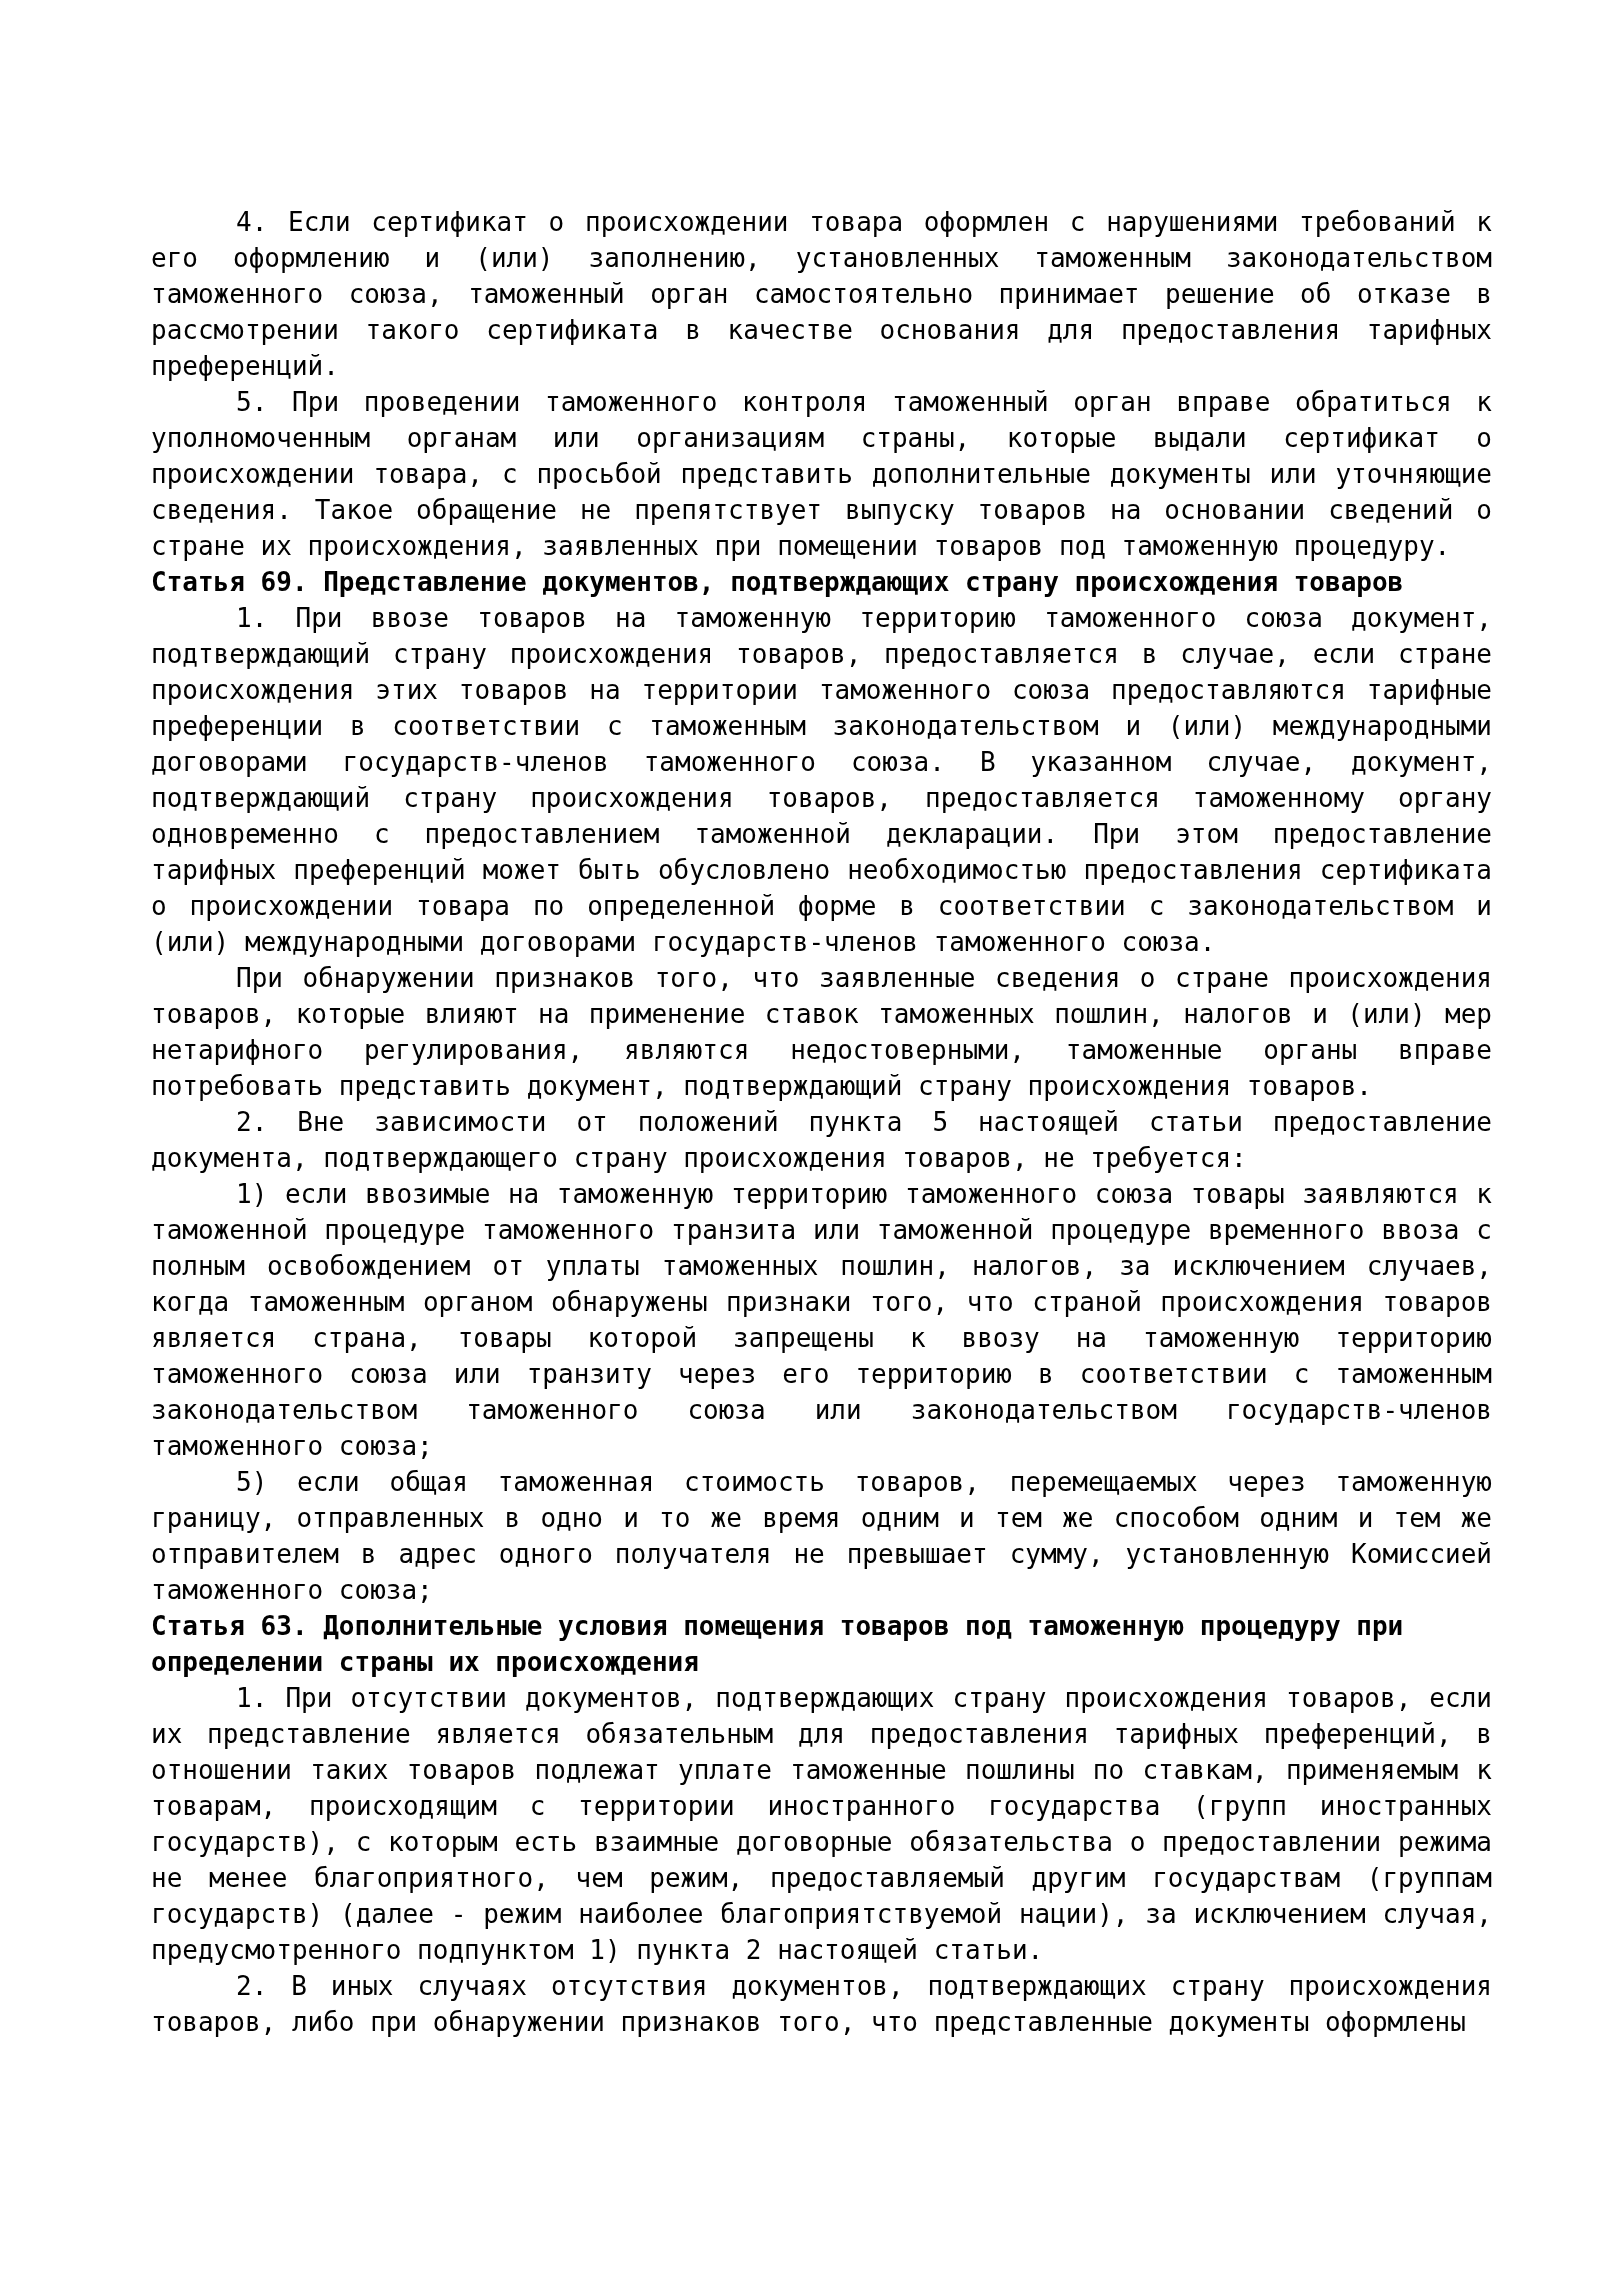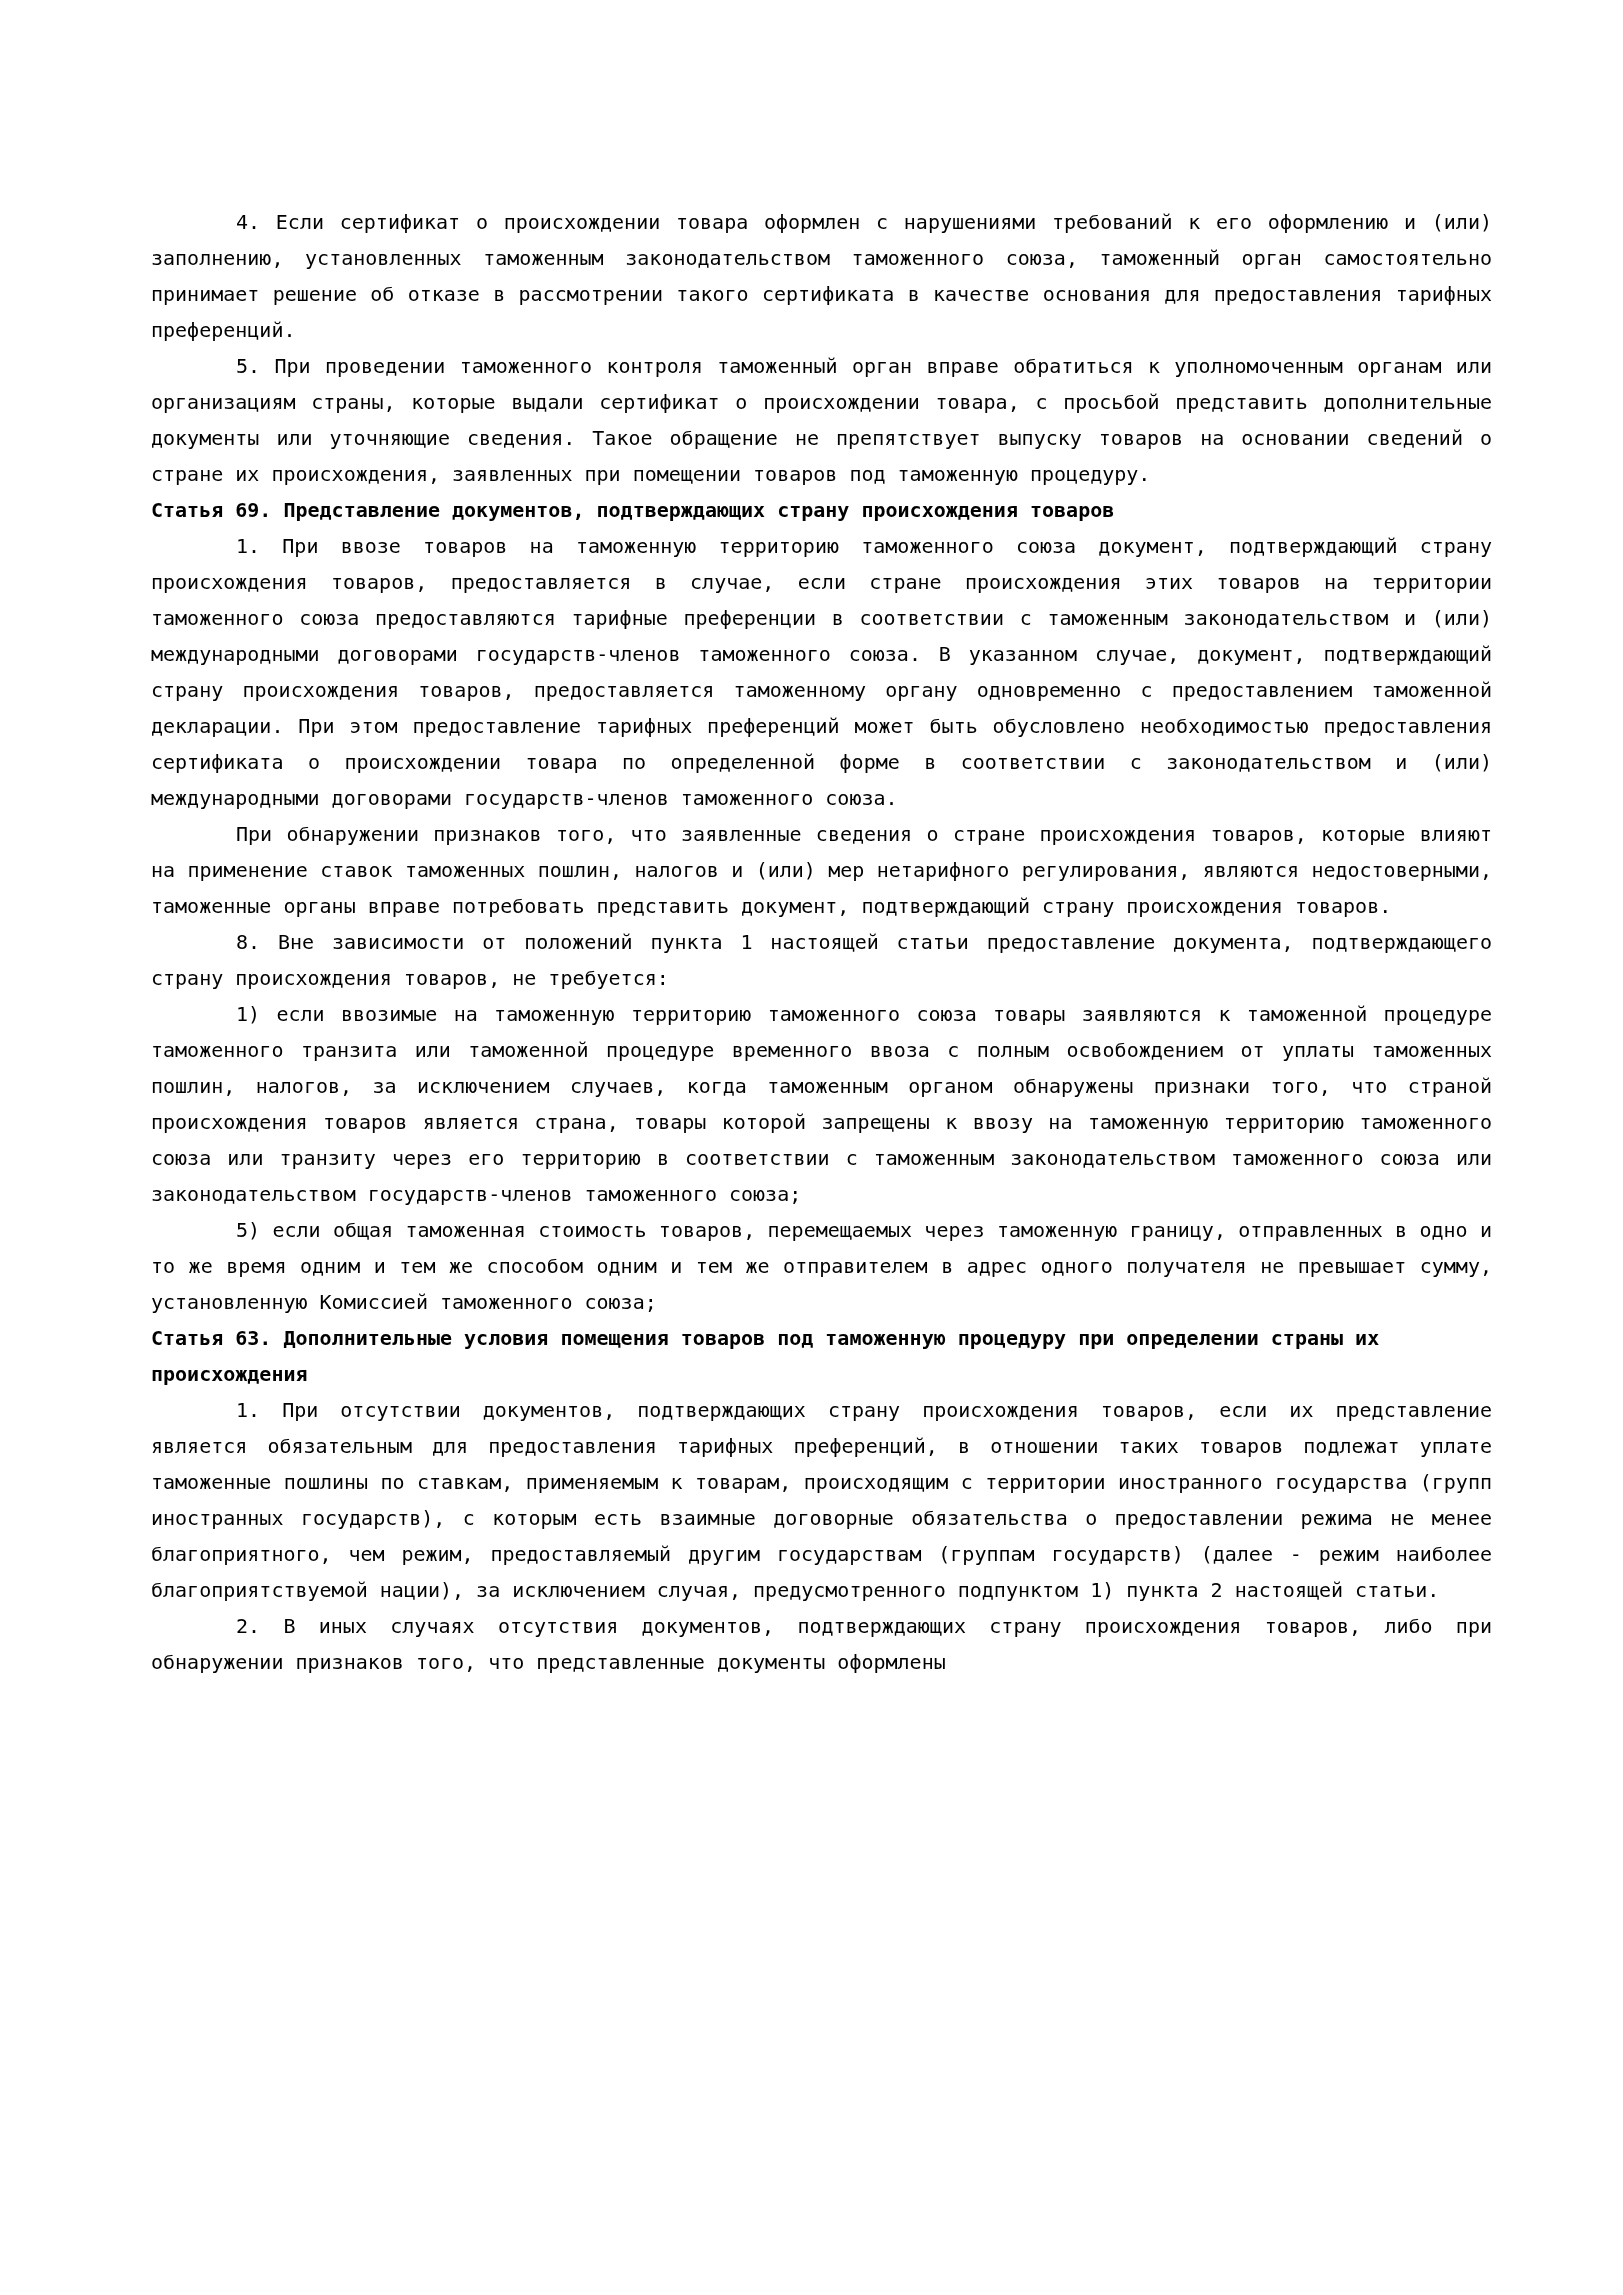--- a/index.html
+++ b/index.html
@@ -14,21 +14,21 @@
     height: 2295px;
     background: #ffffff;
     overflow: hidden;
   }
   .text-block {
     position: absolute;
     left: 151px;
     top: 204px;
     width: 1341px;
     font-family: "DejaVu Sans Mono", "Liberation Mono", monospace;
-    font-size: 20px;
+    font-size: 26px;
     line-height: 36px;
     color: #000000;
     text-align: justify;
     text-align-last: left;
   }
   .para {
     margin: 0;
     padding: 0;
   }
   .para.body {
@@ -46,21 +46,21 @@
 </head>
 <body>
 
 <div class="page">
   <div class="text-block">
       <p class="para body">4. Если сертификат о происхождении товара оформлен с нарушениями требований к его оформлению и (или) заполнению, установленных таможенным законодательством таможенного союза, таможенный орган самостоятельно принимает решение об отказе в рассмотрении такого сертификата в качестве основания для предоставления тарифных преференций.</p>
       <p class="para body">5. При проведении таможенного контроля таможенный орган вправе обратиться к уполномоченным органам или организациям страны, которые выдали сертификат о происхождении товара, с просьбой представить дополнительные документы или уточняющие сведения. Такое обращение не препятствует выпуску товаров на основании сведений о стране их происхождения, заявленных при помещении товаров под таможенную процедуру.</p>
       <p class="para heading">Статья 69. Представление документов, подтверждающих страну происхождения товаров</p>
       <p class="para body">1. При ввозе товаров на таможенную территорию таможенного союза документ, подтверждающий страну происхождения товаров, предоставляется в случае, если стране происхождения этих товаров на территории таможенного союза предоставляются тарифные преференции в соответствии с таможенным законодательством и (или) международными договорами государств-членов таможенного союза. В указанном случае, документ, подтверждающий страну происхождения товаров, предоставляется таможенному органу одновременно с предоставлением таможенной декларации. При этом предоставление тарифных преференций может быть обусловлено необходимостью предоставления сертификата о происхождении товара по определенной форме в соответствии с законодательством и (или) международными договорами государств-членов таможенного союза.</p>
       <p class="para body">При обнаружении признаков того, что заявленные сведения о стране происхождения товаров, которые влияют на применение ставок таможенных пошлин, налогов и (или) мер нетарифного регулирования, являются недостоверными, таможенные органы вправе потребовать представить документ, подтверждающий страну происхождения товаров.</p>
-      <p class="para body">8. Вне зависимости от положений пункта 1 настоящей статьи предоставление документа, подтверждающего страну происхождения товаров, не требуется:</p>
+      <p class="para body">2. Вне зависимости от положений пункта 5 настоящей статьи предоставление документа, подтверждающего страну происхождения товаров, не требуется:</p>
       <p class="para body">1) если ввозимые на таможенную территорию таможенного союза товары заявляются к таможенной процедуре таможенного транзита или таможенной процедуре временного ввоза с полным освобождением от уплаты таможенных пошлин, налогов, за исключением случаев, когда таможенным органом обнаружены признаки того, что страной происхождения товаров является страна, товары которой запрещены к ввозу на таможенную территорию таможенного союза или транзиту через его территорию в соответствии с таможенным законодательством таможенного союза или законодательством государств-членов таможенного союза;</p>
       <p class="para body">5) если общая таможенная стоимость товаров, перемещаемых через таможенную границу, отправленных в одно и то же время одним и тем же способом одним и тем же отправителем в адрес одного получателя не превышает сумму, установленную Комиссией таможенного союза;</p>
       <p class="para heading">Статья 63. Дополнительные условия помещения товаров под таможенную процедуру при определении страны их происхождения</p>
       <p class="para body">1. При отсутствии документов, подтверждающих страну происхождения товаров, если их представление является обязательным для предоставления тарифных преференций, в отношении таких товаров подлежат уплате таможенные пошлины по ставкам, применяемым к товарам, происходящим с территории иностранного государства (групп иностранных государств), с которым есть взаимные договорные обязательства о предоставлении режима не менее благоприятного, чем режим, предоставляемый другим государствам (группам государств) (далее - режим наиболее благоприятствуемой нации), за исключением случая, предусмотренного подпунктом 1) пункта 2 настоящей статьи.</p>
       <p class="para body">2. В иных случаях отсутствия документов, подтверждающих страну происхождения товаров, либо при обнаружении признаков того, что представленные документы оформлены</p>
     </div>
 </div>
 
 
 </body></html>

